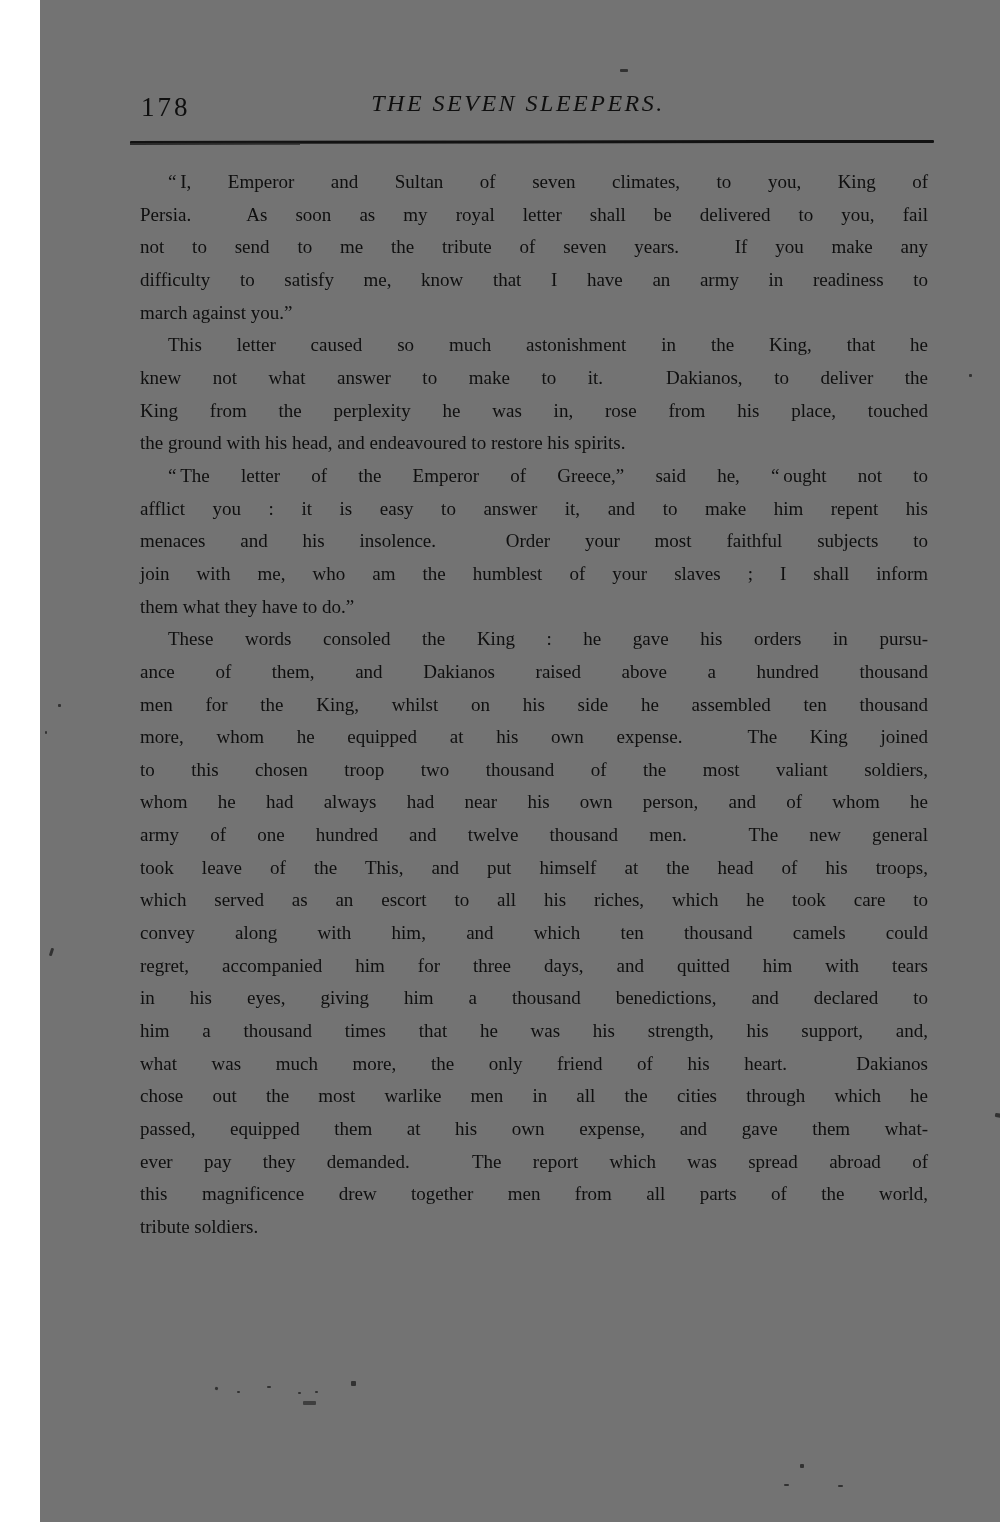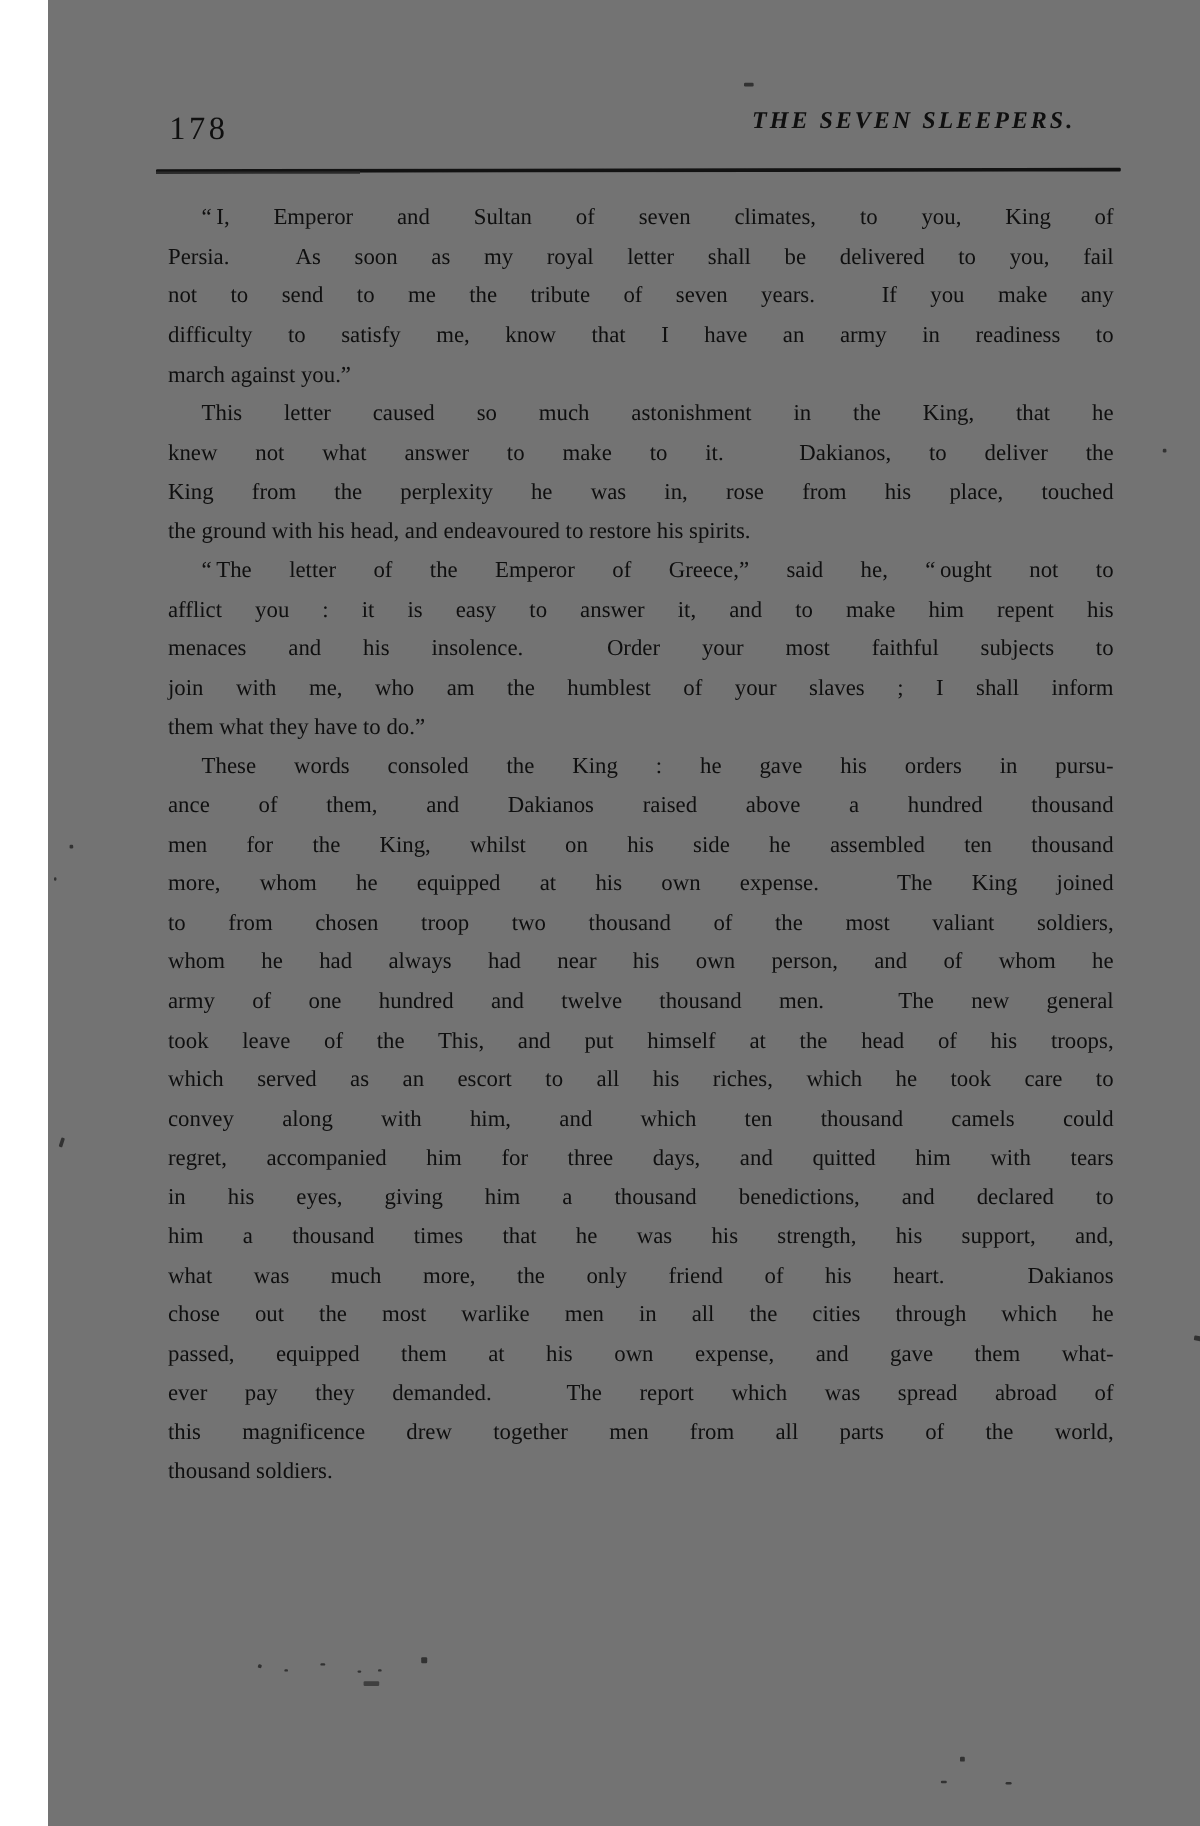--- a/index.html
+++ b/index.html
@@ -28,24 +28,24 @@
     left: 1px;
     top: 2px;
     font-size: 27px;
     letter-spacing: 3px;
   }
   .running-title {
     position: absolute;
     left: 0;
     right: 34px;
     top: 0;
-    text-align: right;
+    text-align: center;
     font-style: italic;
-    font-weight: bold;
-    font-size: 20px;
+    font-weight: normal;
+    font-size: 24px;
     letter-spacing: 2.5px;
     white-space: nowrap;
   }
   .header-rule {
     position: absolute;
     top: 141px;
     left: 90px;
     width: 804px;
     height: 3px;
     background: #121212;
@@ -119,35 +119,35 @@
         <div class="line">afflict you : it is easy to answer it, and to make him repent his</div>
         <div class="line">menaces and his insolence.&nbsp; Order your most faithful subjects to</div>
         <div class="line">join with me, who am the humblest of your slaves ; I shall inform</div>
         <div class="line last">them what they have to do.”</div>
       </div>
       <div class="para">
         <div class="line first">These words consoled the King : he gave his orders in pursu-</div>
         <div class="line">ance of them, and Dakianos raised above a hundred thousand</div>
         <div class="line">men for the King, whilst on his side he assembled ten thousand</div>
         <div class="line">more, whom he equipped at his own expense.&nbsp; The King joined</div>
-        <div class="line">to from chosen troop two thousand of the most valiant soldiers,</div>
+        <div class="line">to this chosen troop two thousand of the most valiant soldiers,</div>
         <div class="line">whom he had always had near his own person, and of whom he</div>
         <div class="line">army of one hundred and twelve thousand men.&nbsp; The new general</div>
         <div class="line">took leave of the This, and put himself at the head of his troops,</div>
         <div class="line">which served as an escort to all his riches, which he took care to</div>
         <div class="line">convey along with him, and which ten thousand camels could</div>
         <div class="line">regret, accompanied him for three days, and quitted him with tears</div>
         <div class="line">in his eyes, giving him a thousand benedictions, and declared to</div>
         <div class="line">him a thousand times that he was his strength, his support, and,</div>
         <div class="line">what was much more, the only friend of his heart.&nbsp; Dakianos</div>
         <div class="line">chose out the most warlike men in all the cities through which he</div>
         <div class="line">passed, equipped them at his own expense, and gave them what-</div>
         <div class="line">ever pay they demanded.&nbsp; The report which was spread abroad of</div>
         <div class="line">this magnificence drew together men from all parts of the world,</div>
-        <div class="line last">thousand soldiers.</div>
+        <div class="line last">tribute soldiers.</div>
       </div>
     </div>
 
   <i class="sp" style="left:580px;top:69px;width:8px;height:3px"></i>
   <i class="sp" style="left:970px;top:352px;width:4px;height:4px"></i>
   <i class="sp" style="left:975px;top:358px;width:6px;height:2px"></i>
   <i class="sp" style="left:929px;top:374px;width:3px;height:3px"></i>
   <i class="sp" style="left:18px;top:704px;width:3px;height:3px"></i>
   <i class="sp" style="left:5px;top:731px;width:2px;height:3px"></i>
   <i class="sp" style="left:10px;top:948px;width:3px;height:8px;transform:rotate(18deg)"></i>

